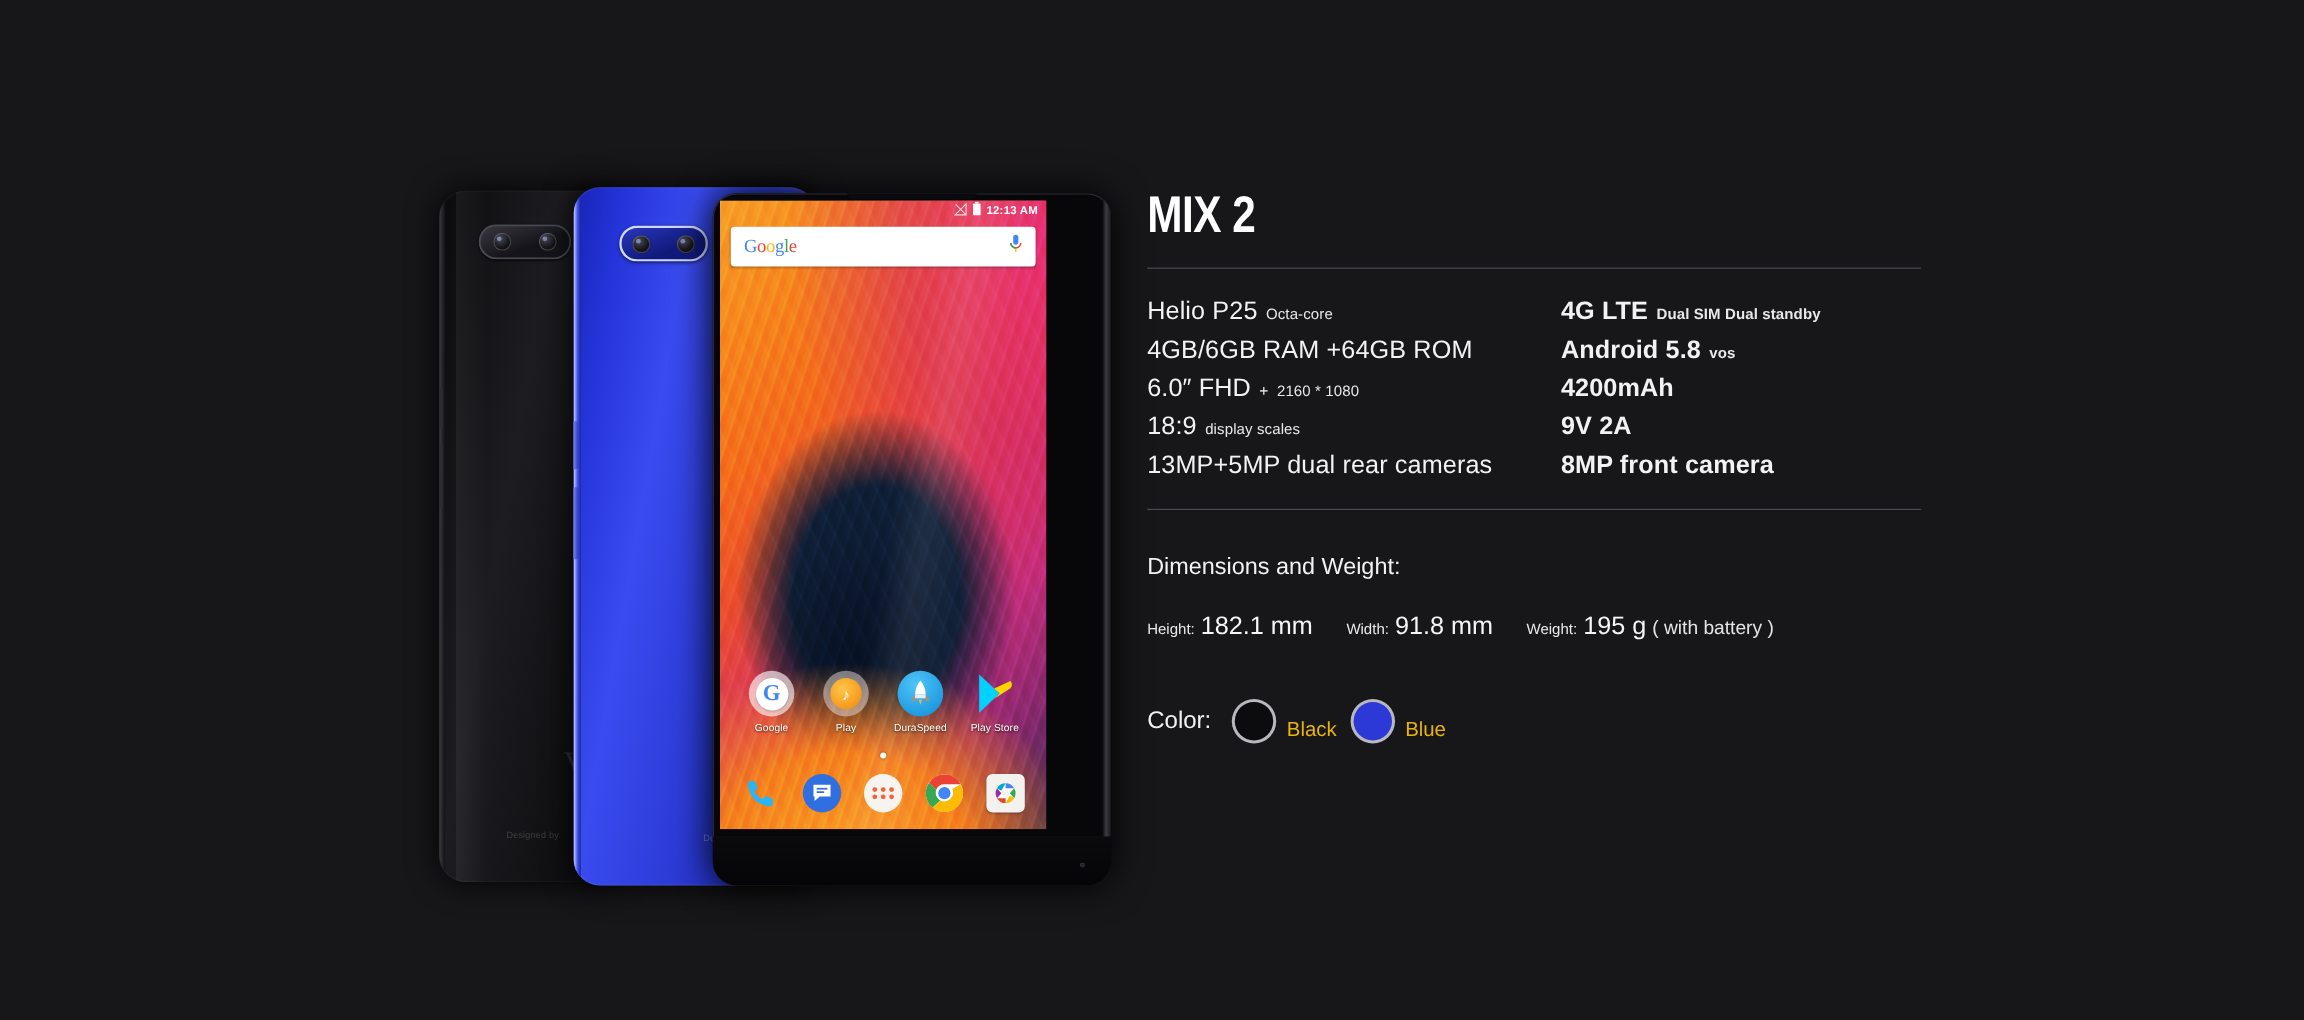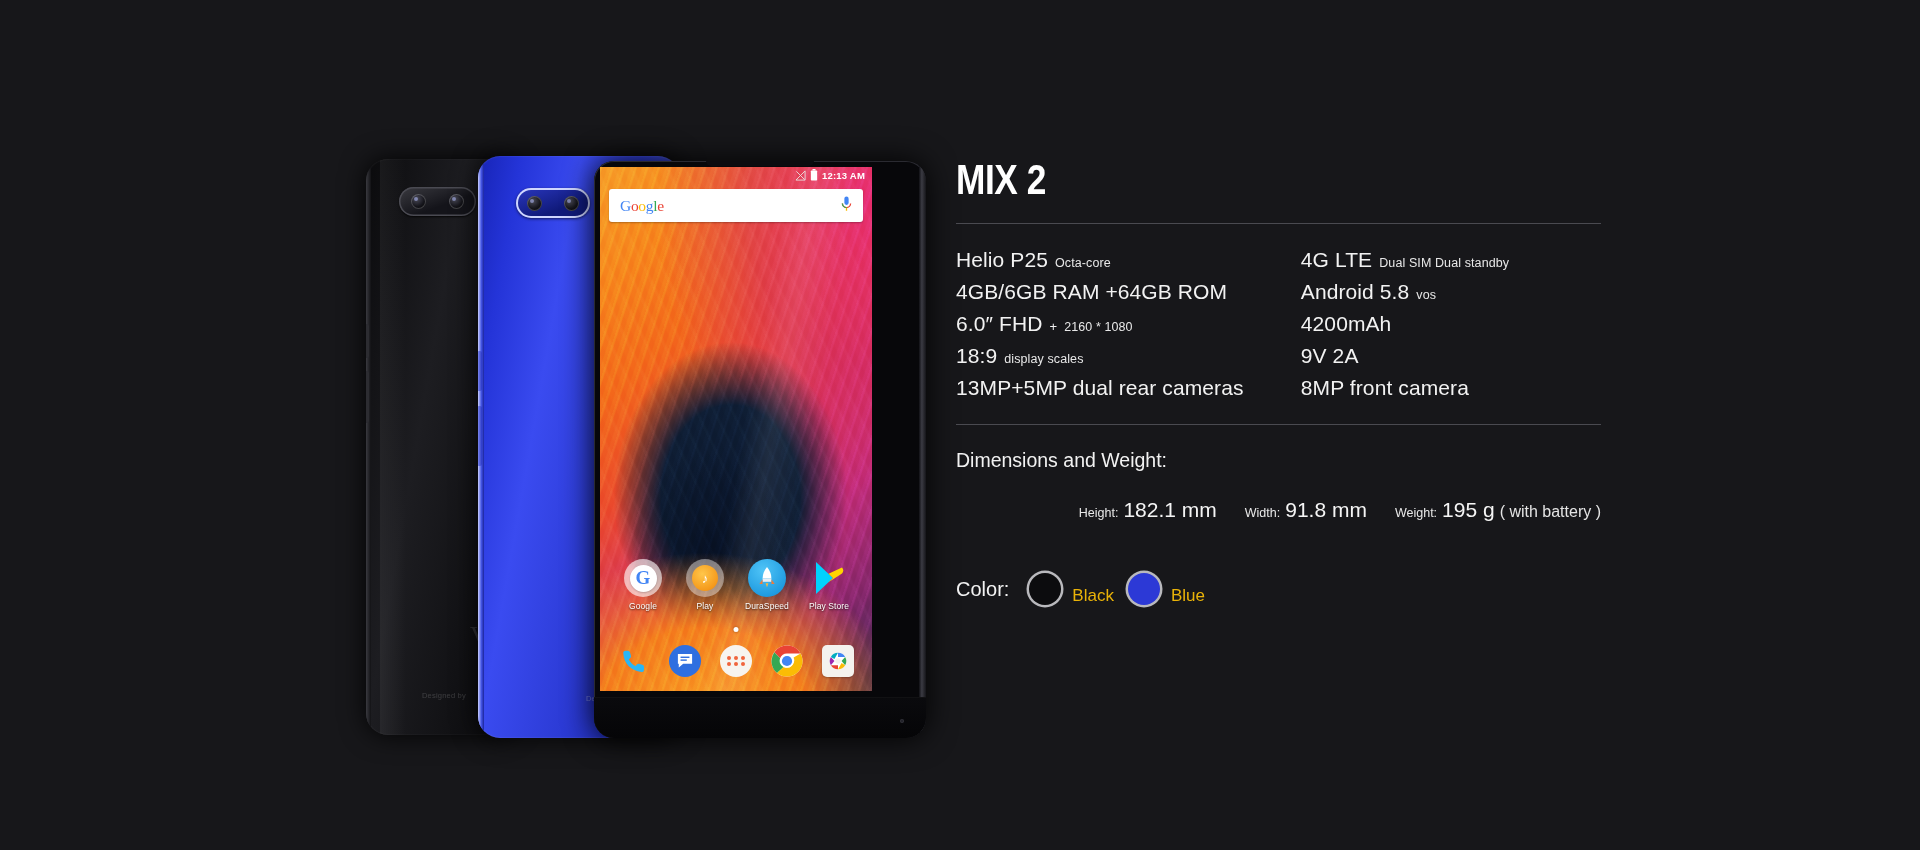--- a/index.html
+++ b/index.html
@@ -277,31 +277,31 @@
     line-height:1; color:#fff;
   }
   .rule { height:1px; background:#4a4a50; width:100%; }
   #rule-1 { margin-top:22px; }
   #rule-2 { margin-top:20px; }
 
   #spec-grid {
     display:flex; margin-top:20px;gap:21px;
   }
   .spec-col { width:50%; }
-  .spec-col.right { padding-left:12px; }
+  .spec-col.right { padding-left:12px;font-weight:bold; }
   .spec-row {
     display:flex; align-items:baseline; gap:7px;
     height:32px; line-height:32px; white-space:nowrap;
   }
   .spec-main { font-size:21px; color:#f2f2f2; letter-spacing:.1px; }
   .spec-sub  { font-size:12.5px; color:#e8e8e8; letter-spacing:.1px; }
   .sup { font-size:13px; vertical-align:super; }
 
-  #dim-title { font-size:19.5px; color:#f2f2f2; margin-top:24px; }
-  #dim-row { display:flex; align-items:baseline; gap:28px; margin-top:26px;justify-content:flex-end; }
+  #dim-title { font-size:19.5px; color:#f2f2f2; margin-top:36px; }
+  #dim-row { display:flex; align-items:baseline; gap:28px; margin-top:26px; }
   .dim-item { display:flex; align-items:baseline; gap:5px; white-space:nowrap; }
   .dim-label { font-size:12.5px; color:#e9e9e9; }
   .dim-value { font-size:21px; color:#f5f5f5; }
   .dim-note  { font-size:16px; color:#e4e4e4; }
 
   #color-row { display:flex; align-items:center; gap:14px; margin-top:50px; }
   #color-label { font-size:20px; color:#f2f2f2; margin-right:6px; }
   .swatch-wrap { display:flex; align-items:center; gap:11px; }
   .swatch {
     width:32px; height:32px; border-radius:50%;

